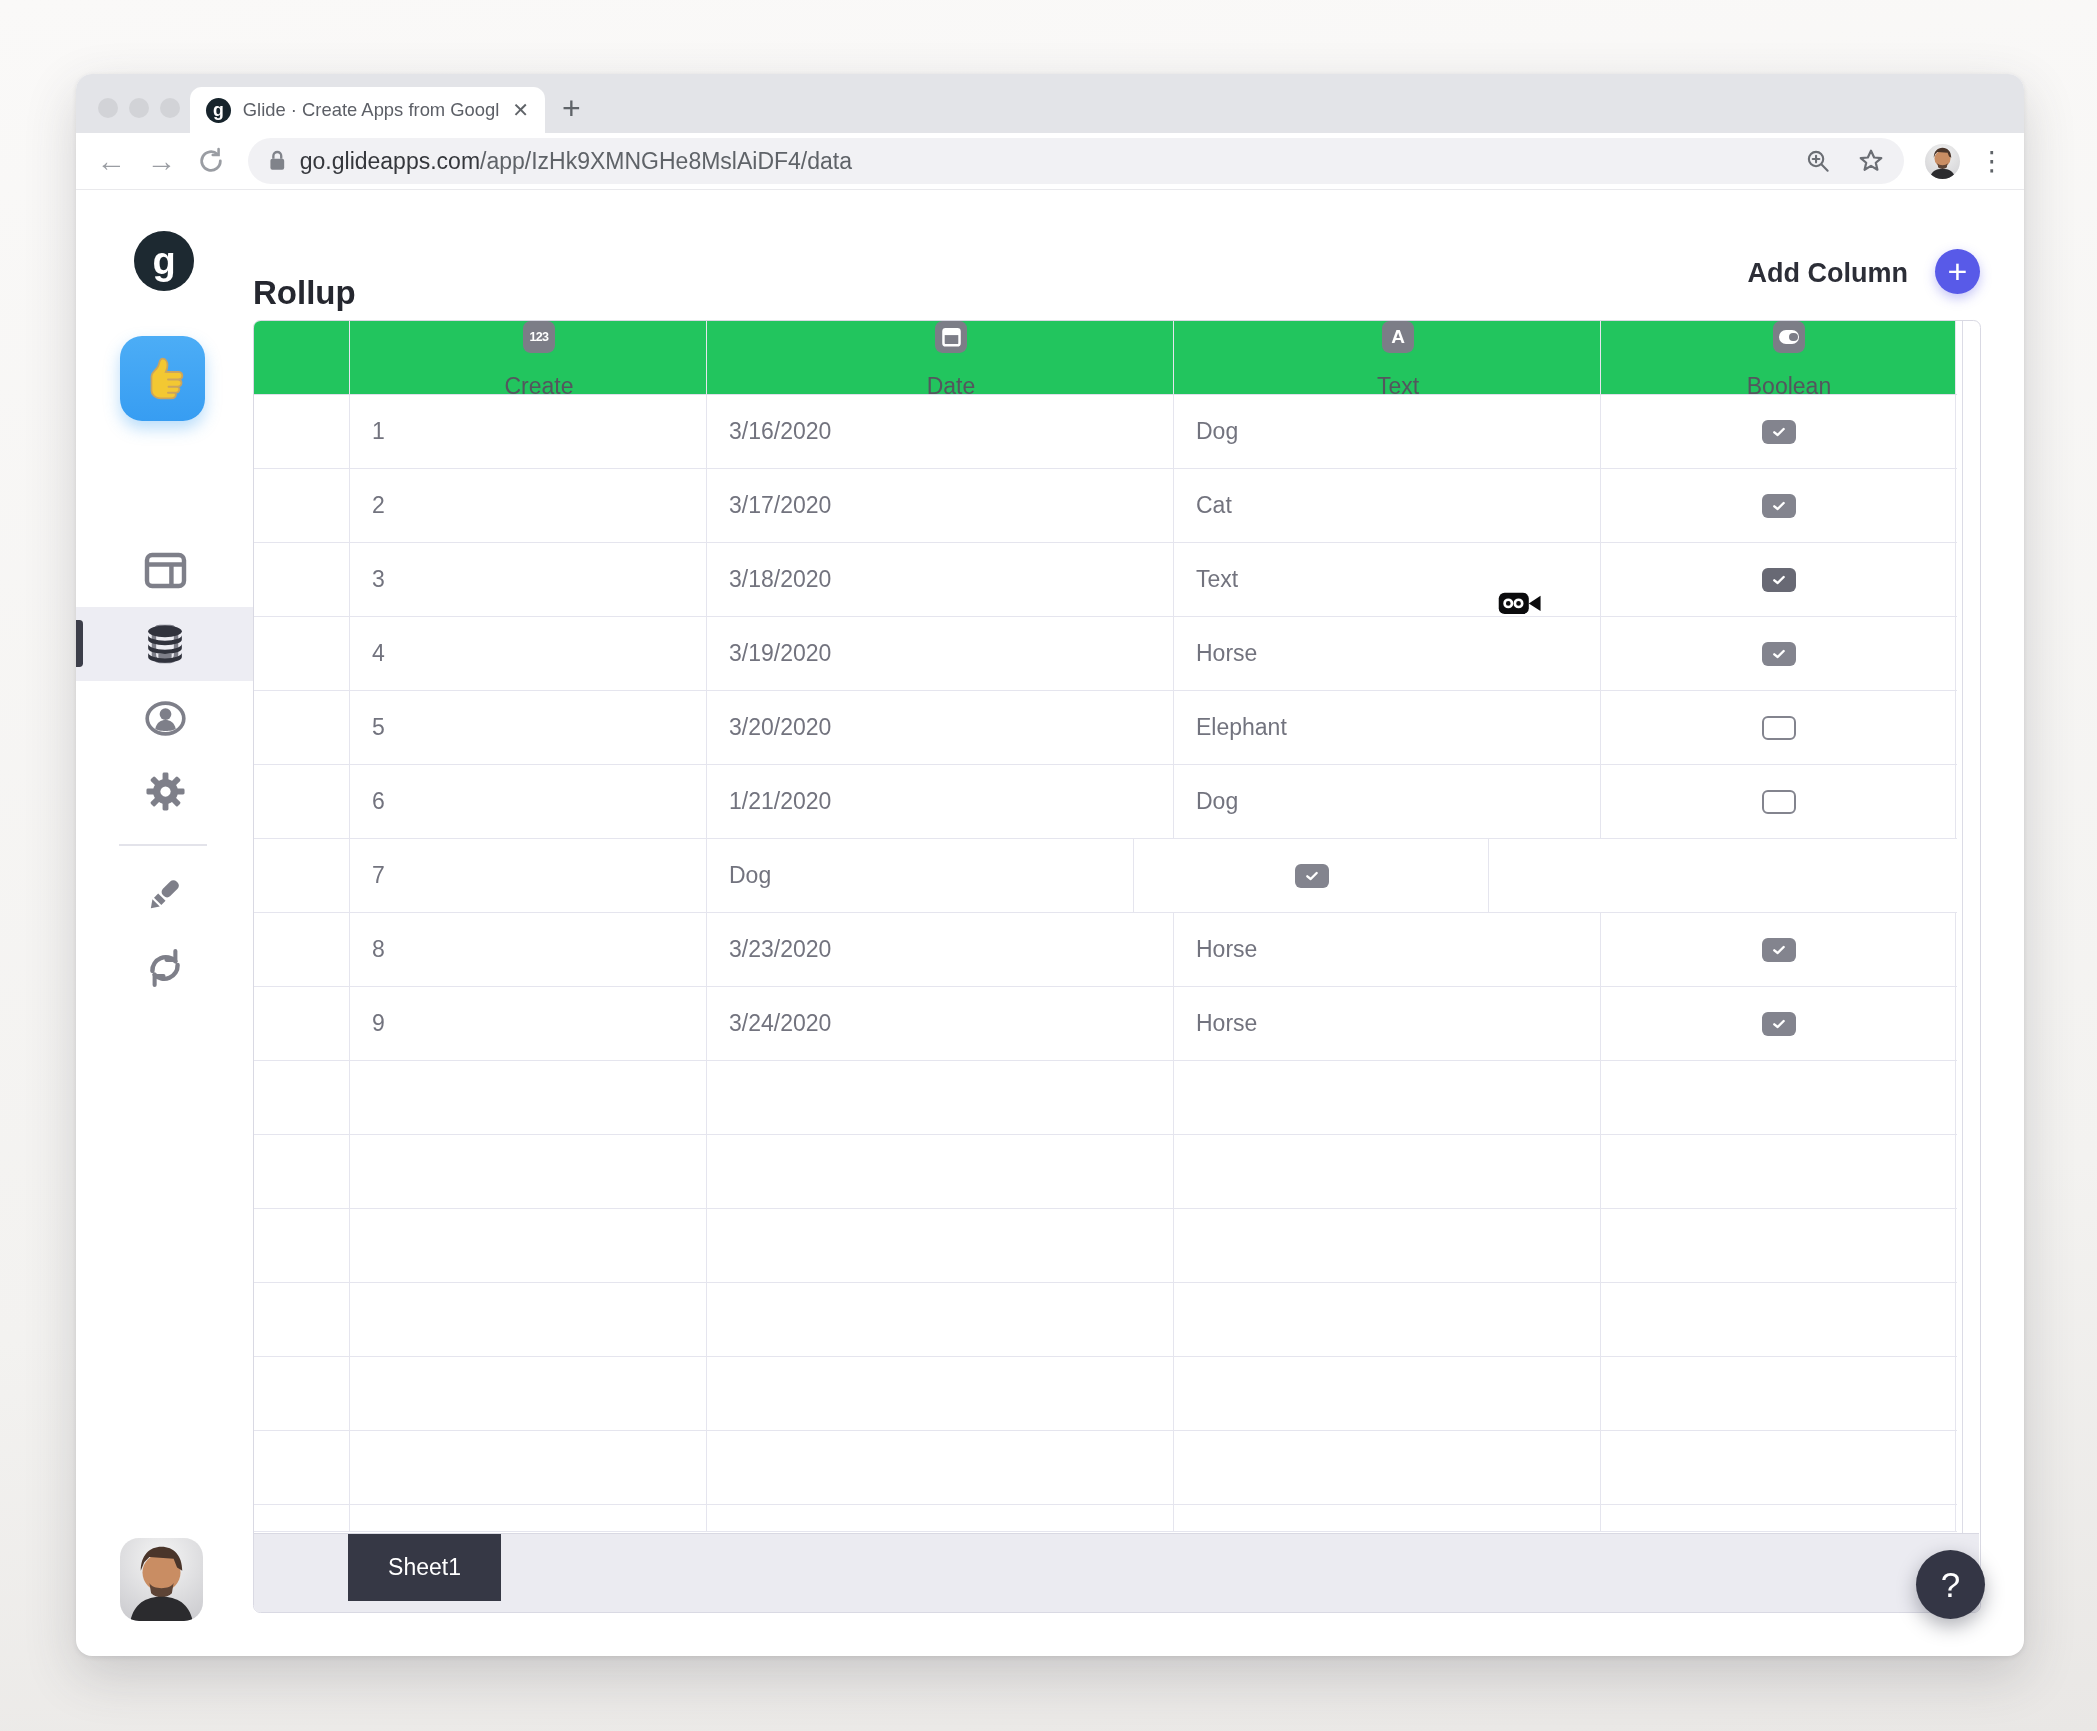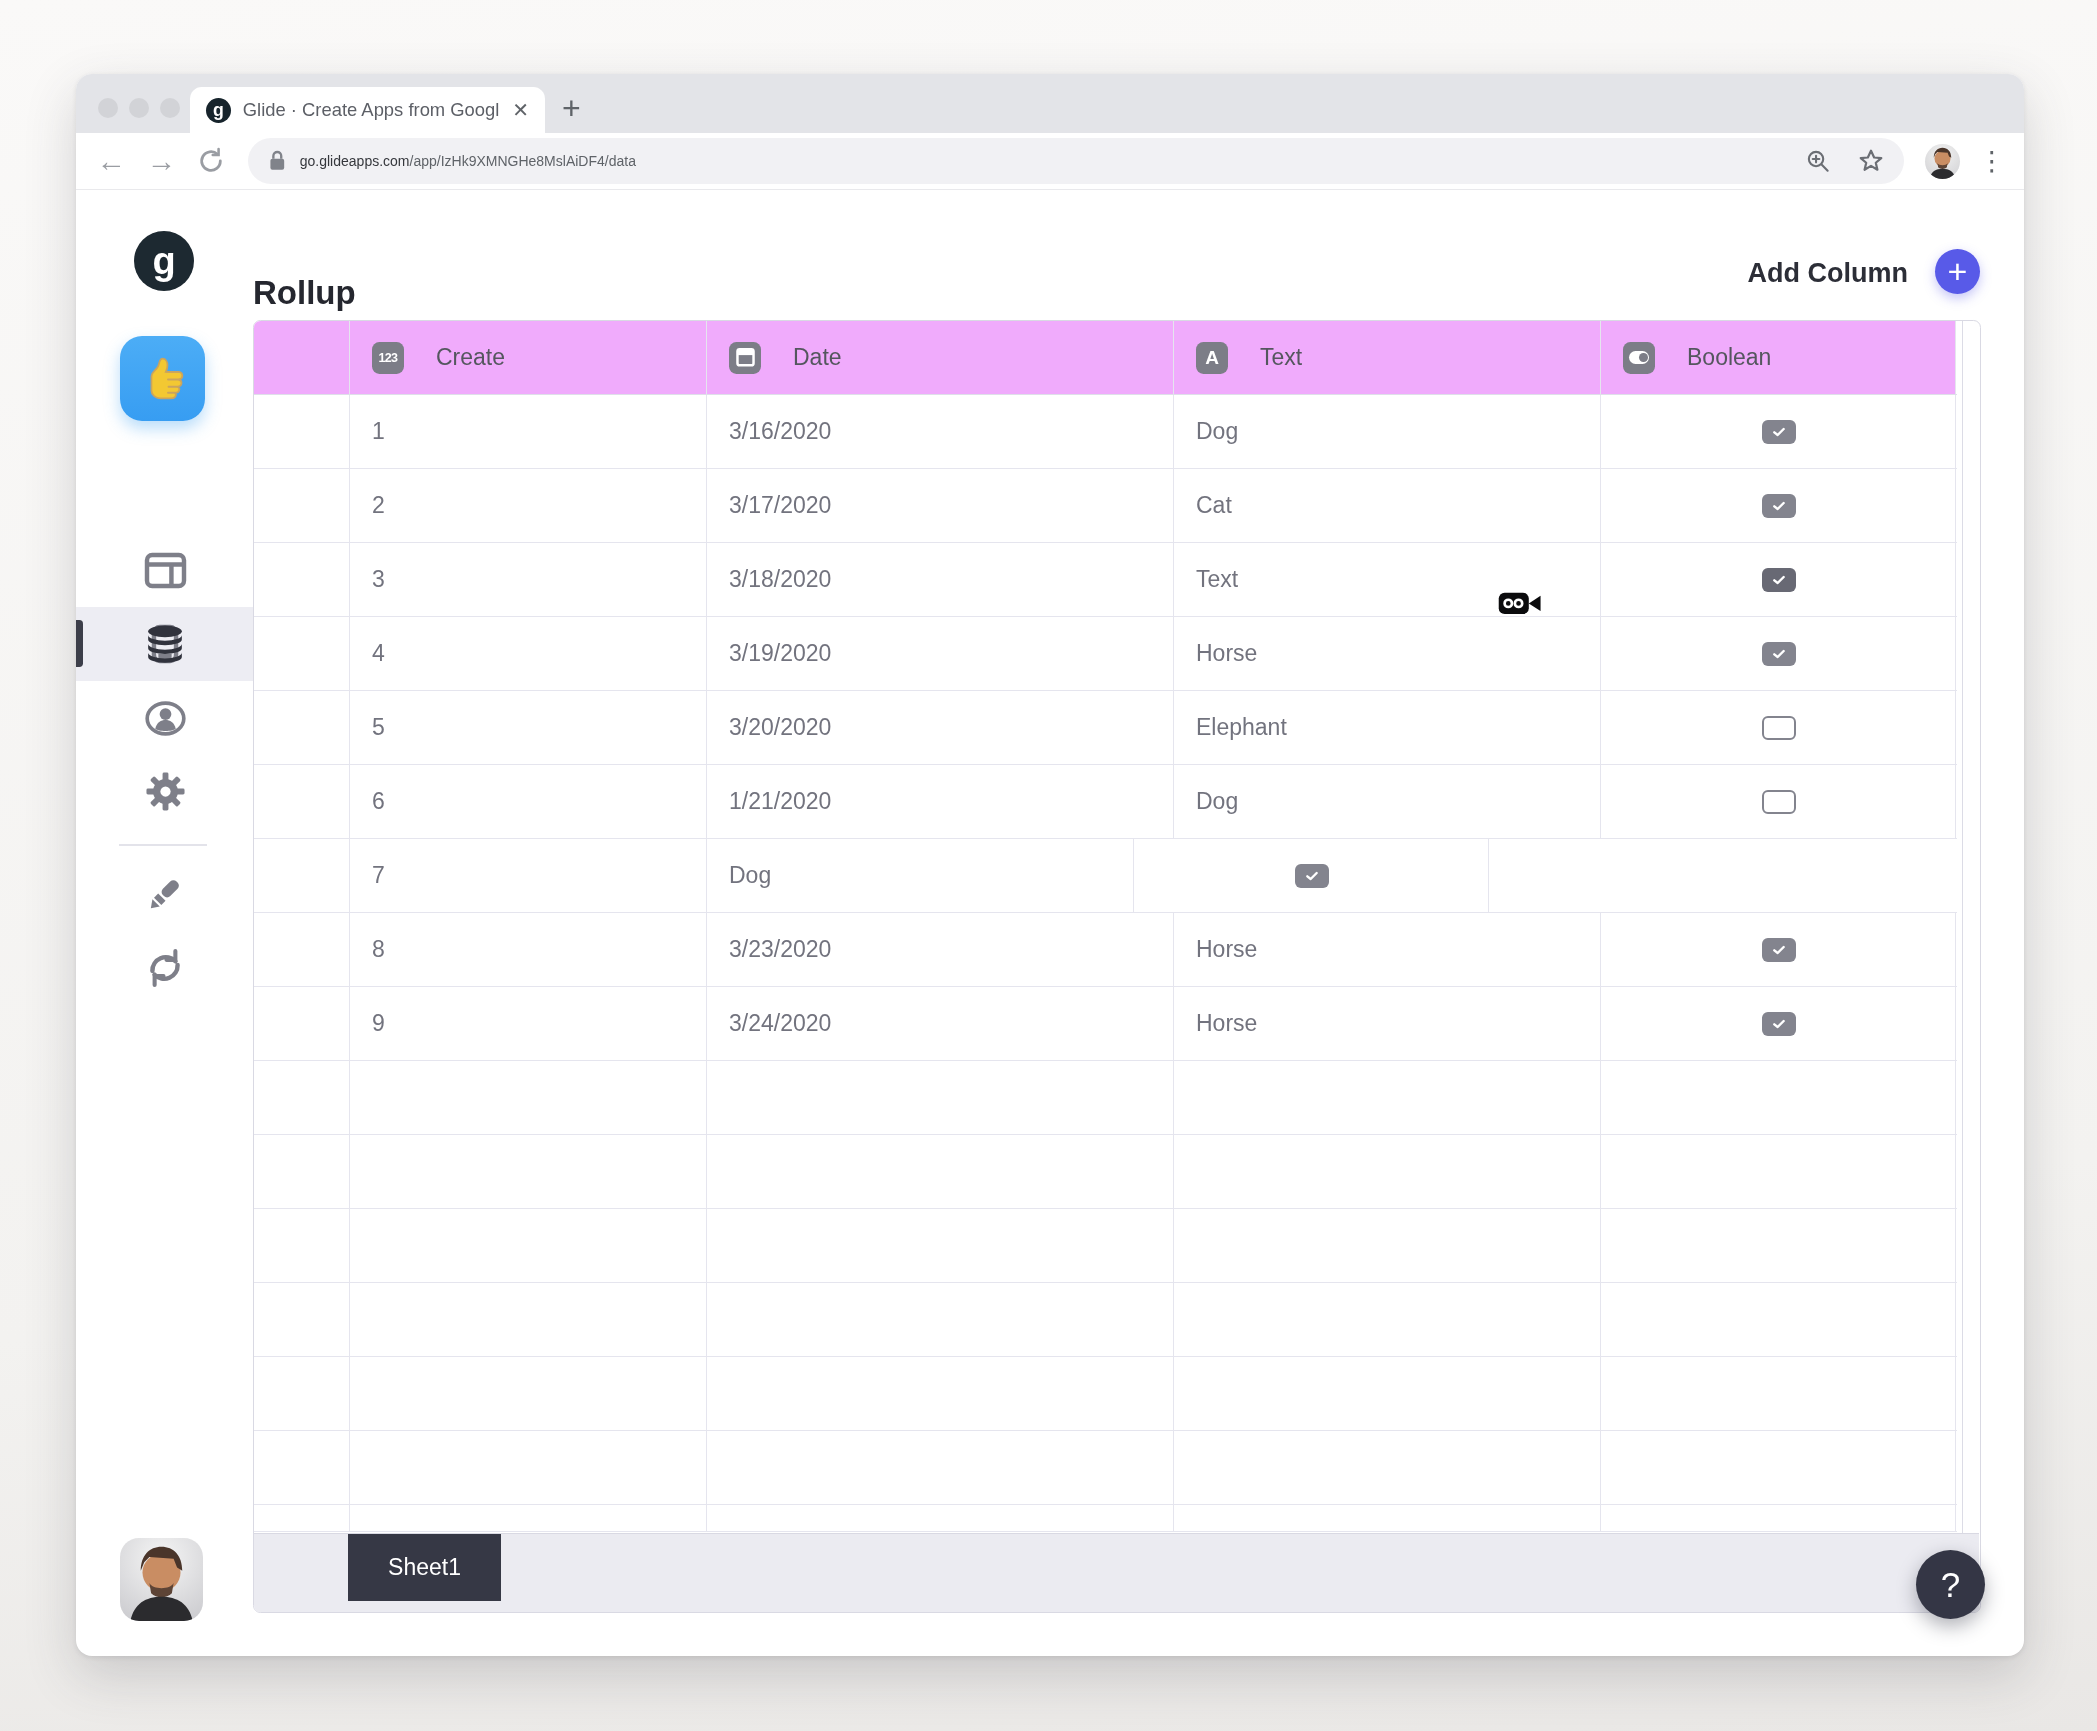--- a/index.html
+++ b/index.html
@@ -23,21 +23,21 @@
   .tabtitle { flex:1; font-size:18.4px; color:#5c5f66; white-space:nowrap; overflow:hidden; }
   .tabclose { font-size:20px; color:#5f6368; flex:none; }
   .newtab { position:absolute; left:486px; top:16px; font-size:32px; font-weight:300; color:#5f6368; }
 
   
   .urlbar { position:absolute; left:0; top:59px; right:0; height:57px; background:#fff;
     border-bottom:1.5px solid #e9e9ec; display:flex; align-items:center; }
   .navicons { display:flex; gap:20.6px; margin-left:20.6px; color:#9a9da3; font-size:29.5px; align-items:center; }
   .urlfield { margin-left:23.6px; width:1667px; height:46px; background:#f1f1f4; border-radius:23px;
     display:flex; align-items:center; padding:0 19px; }
-  .urltext { font-size:14px; margin-left:11.8px; white-space:nowrap; overflow:hidden; flex:1; }
+  .urltext { font-size:23px; margin-left:11.8px; white-space:nowrap; overflow:hidden; flex:1; }
   .urldomain { color:#35373c; } .urlpath { color:#5f6368; }
   .fieldicons { display:flex; gap:25px; align-items:center; margin-left:14.7px; }
   .chromeavatar { width:35px; height:35px; border-radius:50%; overflow:hidden; margin-left:20.6px; flex:none;
     background:radial-gradient(circle at 50% 30%, #f2f2f2 0%, #cfcfd2 100%); }
   .kebab { font-size:26.5px; color:#5f6368; margin:0 19px 0 19px; }
 
   
   .glogo { position:absolute; left:58px; top:157px; width:60px; height:60px; border-radius:50%;
     background:#1d2931; color:#fff; font-size:38px; font-weight:bold;
     display:flex; align-items:center; justify-content:center; }
@@ -60,21 +60,21 @@
     font-size:34px; font-weight:400; box-shadow:0 4.4px 11.8px rgba(88,90,232,.35); }
 
   
   .grid { position:absolute; left:177px; top:246px; width:1728px; height:1293px;
     border:1.5px solid #d9d9e3; border-radius:7.4px; background:#fff; overflow:hidden; }
   .grow { display:flex; width:1703px; height:74px; border-bottom:1.5px solid #e5e5ee; background:#fff; }
   .gcell { border-right:1.5px solid #e5e5ee; display:flex; align-items:center; padding-left:22px;
     font-size:23px; color:#72737e; overflow:hidden; }
   .c-handle { width:96px; padding-left:0; }
   .c-number { width:357px; } .c-date { width:467px; } .c-text { width:427px; } .c-bool { width:355px; padding-left:161px; }
-  .ghead .gcell { background:#f0abfc; color:#54565e; font-weight:500; gap:32px; }
+  .ghead .gcell { background:#22c55e; color:#54565e; font-weight:500; gap:20px;flex-direction:column; }
   .ghead { border-bottom:1.5px solid #dfdfe9; }
   .hicon { width:32px; height:32px; border-radius:7.4px; background:#7c7d87; flex:none;
     display:flex; align-items:center; justify-content:center; color:#fff; }
   .badge123 { font-size:12.5px; font-weight:bold; letter-spacing:-0.7px; }
   .badgeA { font-size:19px; font-weight:bold; }
   .tgl { width:20.6px; height:13.3px; background:#fff; border-radius:7.4px; position:relative; }
   .tgl::after { content:""; position:absolute; right:1.5px; top:2.2px; width:8.8px; height:8.8px;
     border-radius:50%; background:#7c7d87; }
   .checkbox { width:34px; height:24px; border-radius:5.9px; background:#83848e;
     display:flex; align-items:center; justify-content:center; }

